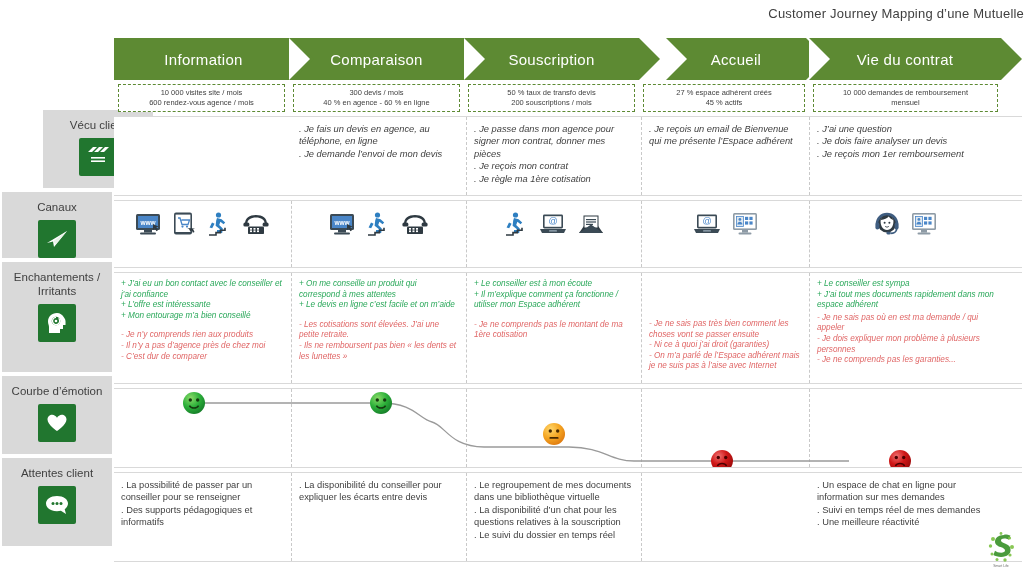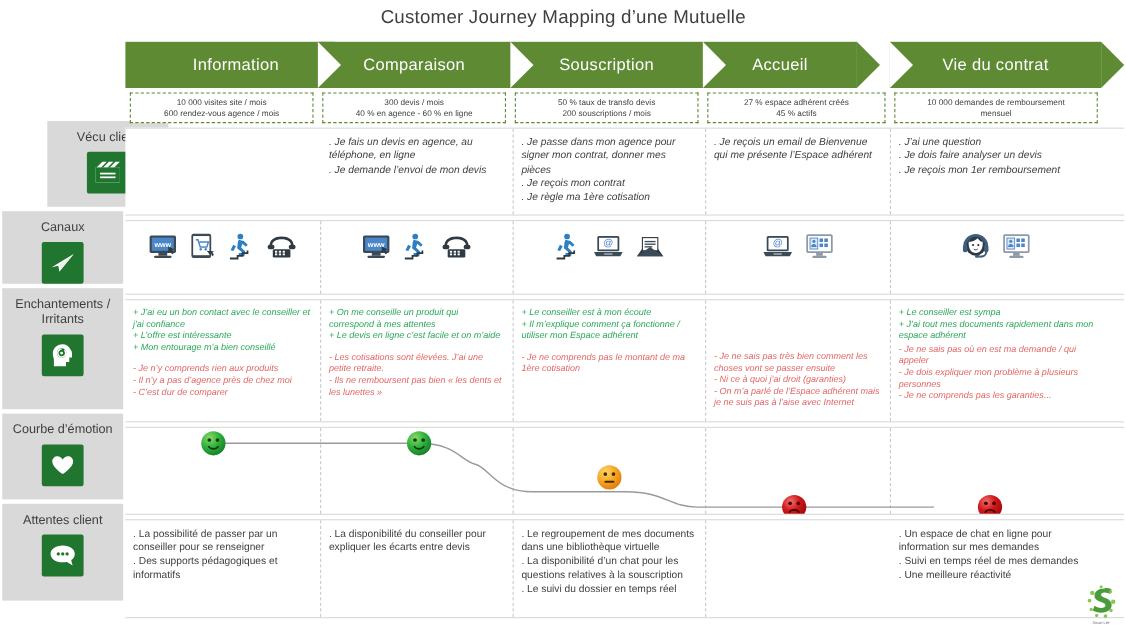--- a/index.html
+++ b/index.html
@@ -1,21 +1,21 @@
 <!DOCTYPE html>
 <html><head>
 <meta charset="utf-8">
 <style>
   html,body{margin:0;padding:0;background:#ffffff;}
   body{width:1024px;height:573px;position:relative;overflow:hidden;
        font-family:"Liberation Sans","DejaVu Sans",sans-serif;color:#3a3a3a;}
 
   
-  #title{position:absolute;left:0;top:6px;width:1024px;text-align:center;
-         font-size:17px;color:#3f3f3f;letter-spacing:.2px;}
+  #title{position:absolute;left:0;top:6px;width:1024px;text-align:right;
+         font-size:13px;color:#3f3f3f;letter-spacing:.2px;}
 
   
   #sidebar{position:absolute;left:2px;top:110px;width:110px;}
   .side-cell{background:#d9d9d9;width:110px;margin-bottom:4px;
              display:flex;flex-direction:column;align-items:center;
              justify-content:flex-start;padding-top:8px;box-sizing:border-box;}
   .side-label{font-size:11.5px;color:#3f3f3f;text-align:center;line-height:14px;
               margin-bottom:6px;}
   .side-icon{width:38px;height:38px;background:#21762f;border-radius:2px;
              display:flex;align-items:center;justify-content:center;}
@@ -127,35 +127,35 @@
           <circle cx="14" cy="10.6" r="1.5" fill="#21762f"></circle>
           <circle cx="18" cy="10.6" r="1.5" fill="#21762f"></circle>
         </svg>
     </div>
   </div>
 </div>
 
 <div id="board">
 
   <div class="chev-row">
-    <div class="chev" style="left:0px;width:179px;padding-left:11px;">
+    <div class="chev" style="left:0px;width:179px;">
       <span class="chev-label">Information</span>
       <span class="notch"></span>
     </div>
     <div class="chev" style="left:175px;width:175px;">
       <span class="notch-in" style="left:0;right:auto;"></span>
       <span class="chev-label">Comparaison</span>
       <span class="notch"></span>
     </div>
     <div class="chev" style="left:350px;width:175px;">
       <span class="notch-in" style="left:0;right:auto;"></span>
       <span class="chev-label">Souscription</span>
       <span class="notch"></span>
     </div>
-    <div class="chev" style="left:525px;width:140px;justify-content:center;">
+    <div class="chev" style="left:552px;width:140px;justify-content:center;">
       <span class="notch-in" style="left:0;right:auto;"></span>
       <span class="chev-label">Accueil</span>
       <span class="notch"></span>
     </div>
     <div class="chev" style="left:695px;width:192px;">
       <span class="notch-in" style="left:0;right:auto;"></span>
       <span class="chev-label">Vie du contrat</span>
       <span class="notch"></span>
     </div>
   </div>

